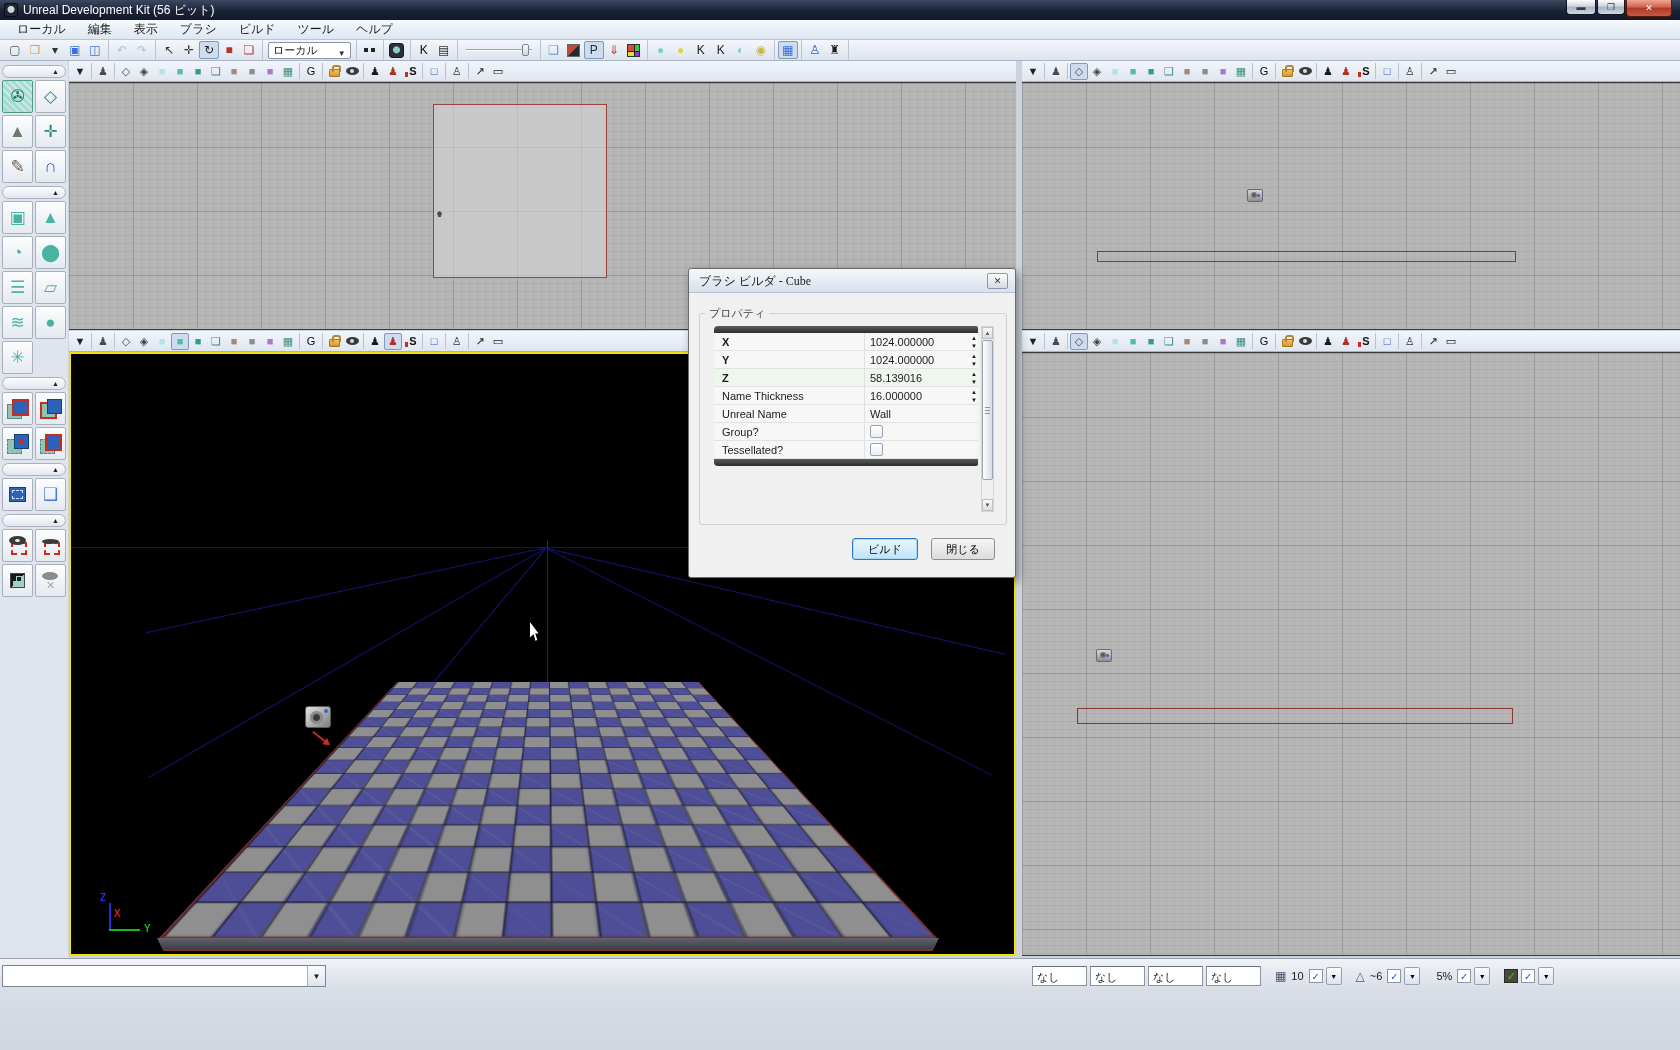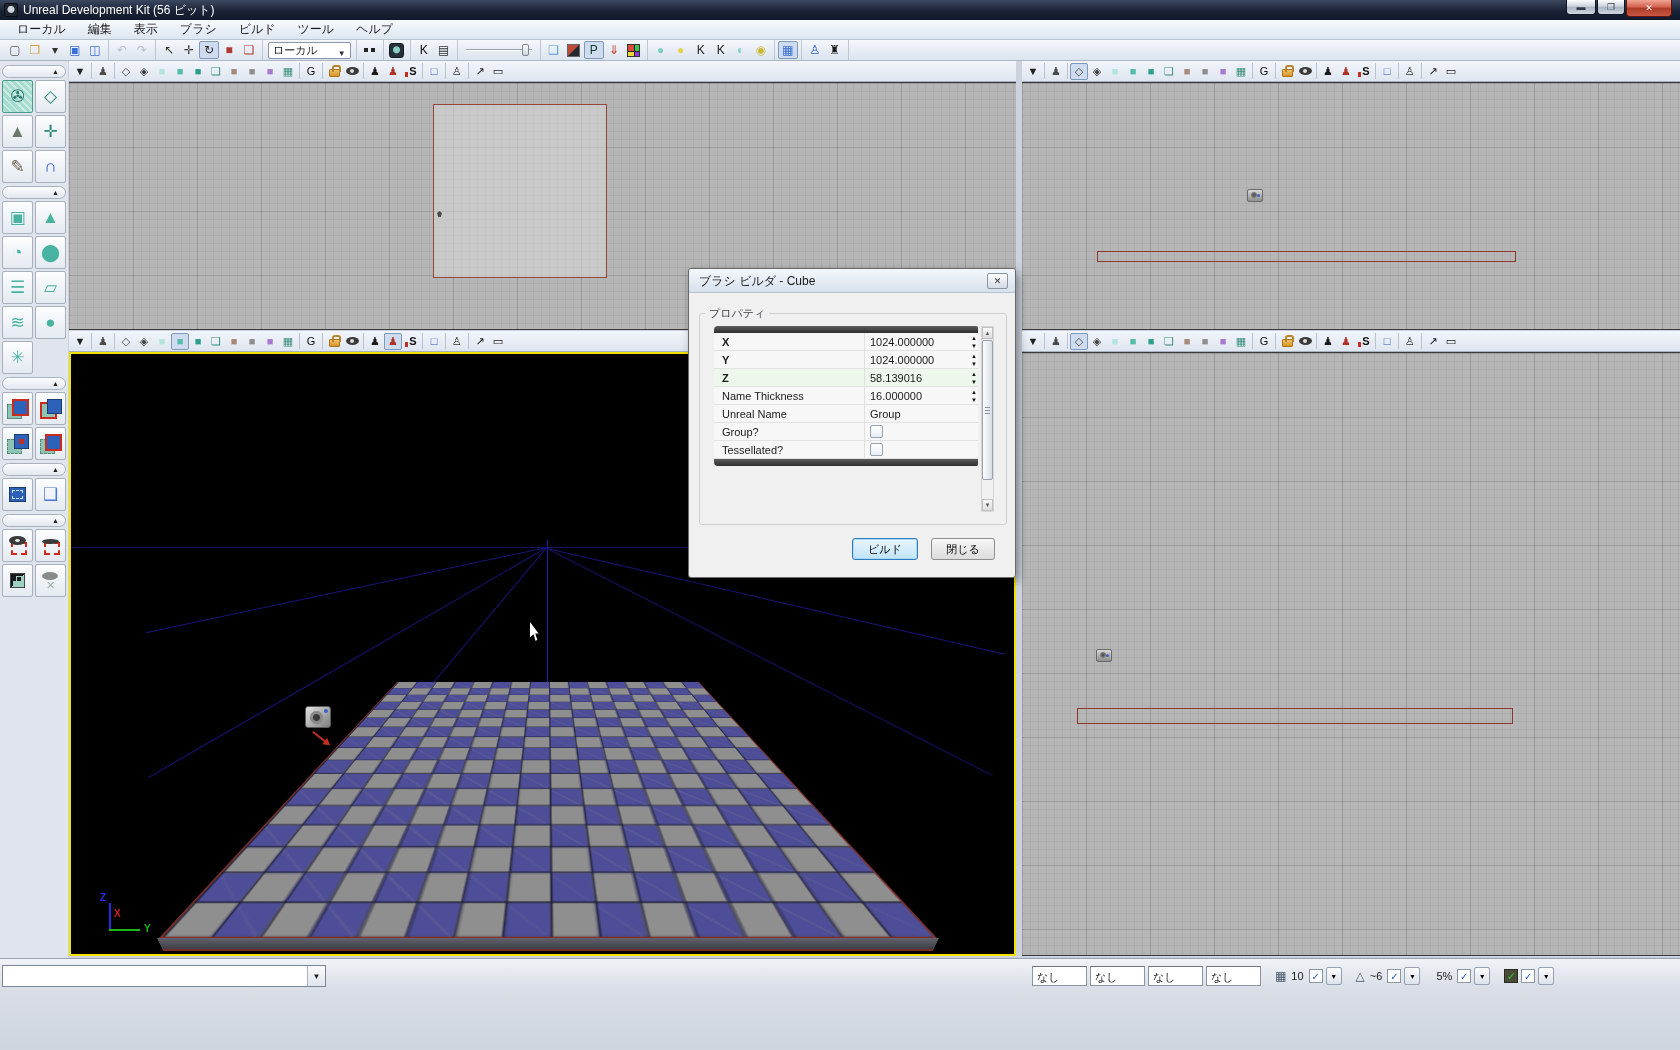--- a/index.html
+++ b/index.html
@@ -90,21 +90,21 @@
   .cursor { position:absolute; width:13px; height:19px; background:#fff;
     clip-path:polygon(0 0,0 82%,27% 65%,43% 100%,56% 94%,40% 60%,66% 60%);
     filter:drop-shadow(1px 0 0 #000) drop-shadow(-1px 0 0 #000) drop-shadow(0 1px 0 #000) drop-shadow(0 -1px 0 #000); }
   .ax-line { position:absolute; }
   .ax-label { position:absolute; font-size:10px; font-weight:bold; }
 
   
   .dialog { position:absolute; left:688px; top:268px; width:328px; height:310px; background:#f0f0f0;
     border:1px solid #6a6a6a; border-radius:3px; box-shadow:3px 4px 10px rgba(0,0,0,.4); }
   .dlg-title { height:24px; background:linear-gradient(#f4f8fb,#d7e1ed); border-bottom:1px solid #b8c2ce;
-    border-radius:3px 3px 0 0; font-size:12px; line-height:24px; padding-left:10px; color:#1a1a1a; }
+    border-radius:3px 3px 0 0; font-size:12px; line-height:24px; padding-left:10px; color:#1a1a1a;font-family:Liberation Serif, serif; }
   .dlg-close { position:absolute; right:7px; top:4px; width:21px; height:16px; background:linear-gradient(#fdfdfd,#d4dbe4);
     border:1px solid #8a96a4; border-radius:2px; font-size:9px; color:#333; display:flex; align-items:center; justify-content:center; padding:0; }
   .groupbox { position:absolute; left:10px; top:44px; width:308px; height:212px; border:1px solid #d0d0d0; border-radius:3px; }
   .grouplabel { position:absolute; left:16px; top:37px; background:#f0f0f0; padding:0 4px; font-size:11px; color:#3a3f47; }
   .gbar { position:absolute; left:25px; width:264px; height:7px; background:linear-gradient(#5c5c5c,#2e2e2e); }
   .gbar.top { top:57px; border-radius:4px 2px 0 0; }
   .gbar.bottom { top:190px; border-radius:0 0 2px 4px; }
   .props { position:absolute; left:25px; top:64px; width:264px; }
   .prow { display:flex; height:18px; border-bottom:1px solid #e2e2e2; background:#f7f7f7; align-items:center; position:relative; }
   .prow.hl { background:#edf7ec; }
@@ -828,21 +828,21 @@
           <span>16.000000</span>
         </span>
         <span class="spin">
           <span>▲</span>
           <span>▼</span>
         </span>
       </div>
       <div class="prow">
         <span class="plab">Unreal Name</span>
         <span class="pval">
-          <span>Group</span>
+          <span>Wall</span>
         </span>
       </div>
       <div class="prow">
         <span class="plab">Group?</span>
         <span class="pval">
           <span class="pcb"></span>
         </span>
       </div>
       <div class="prow">
         <span class="plab">Tessellated?</span>

